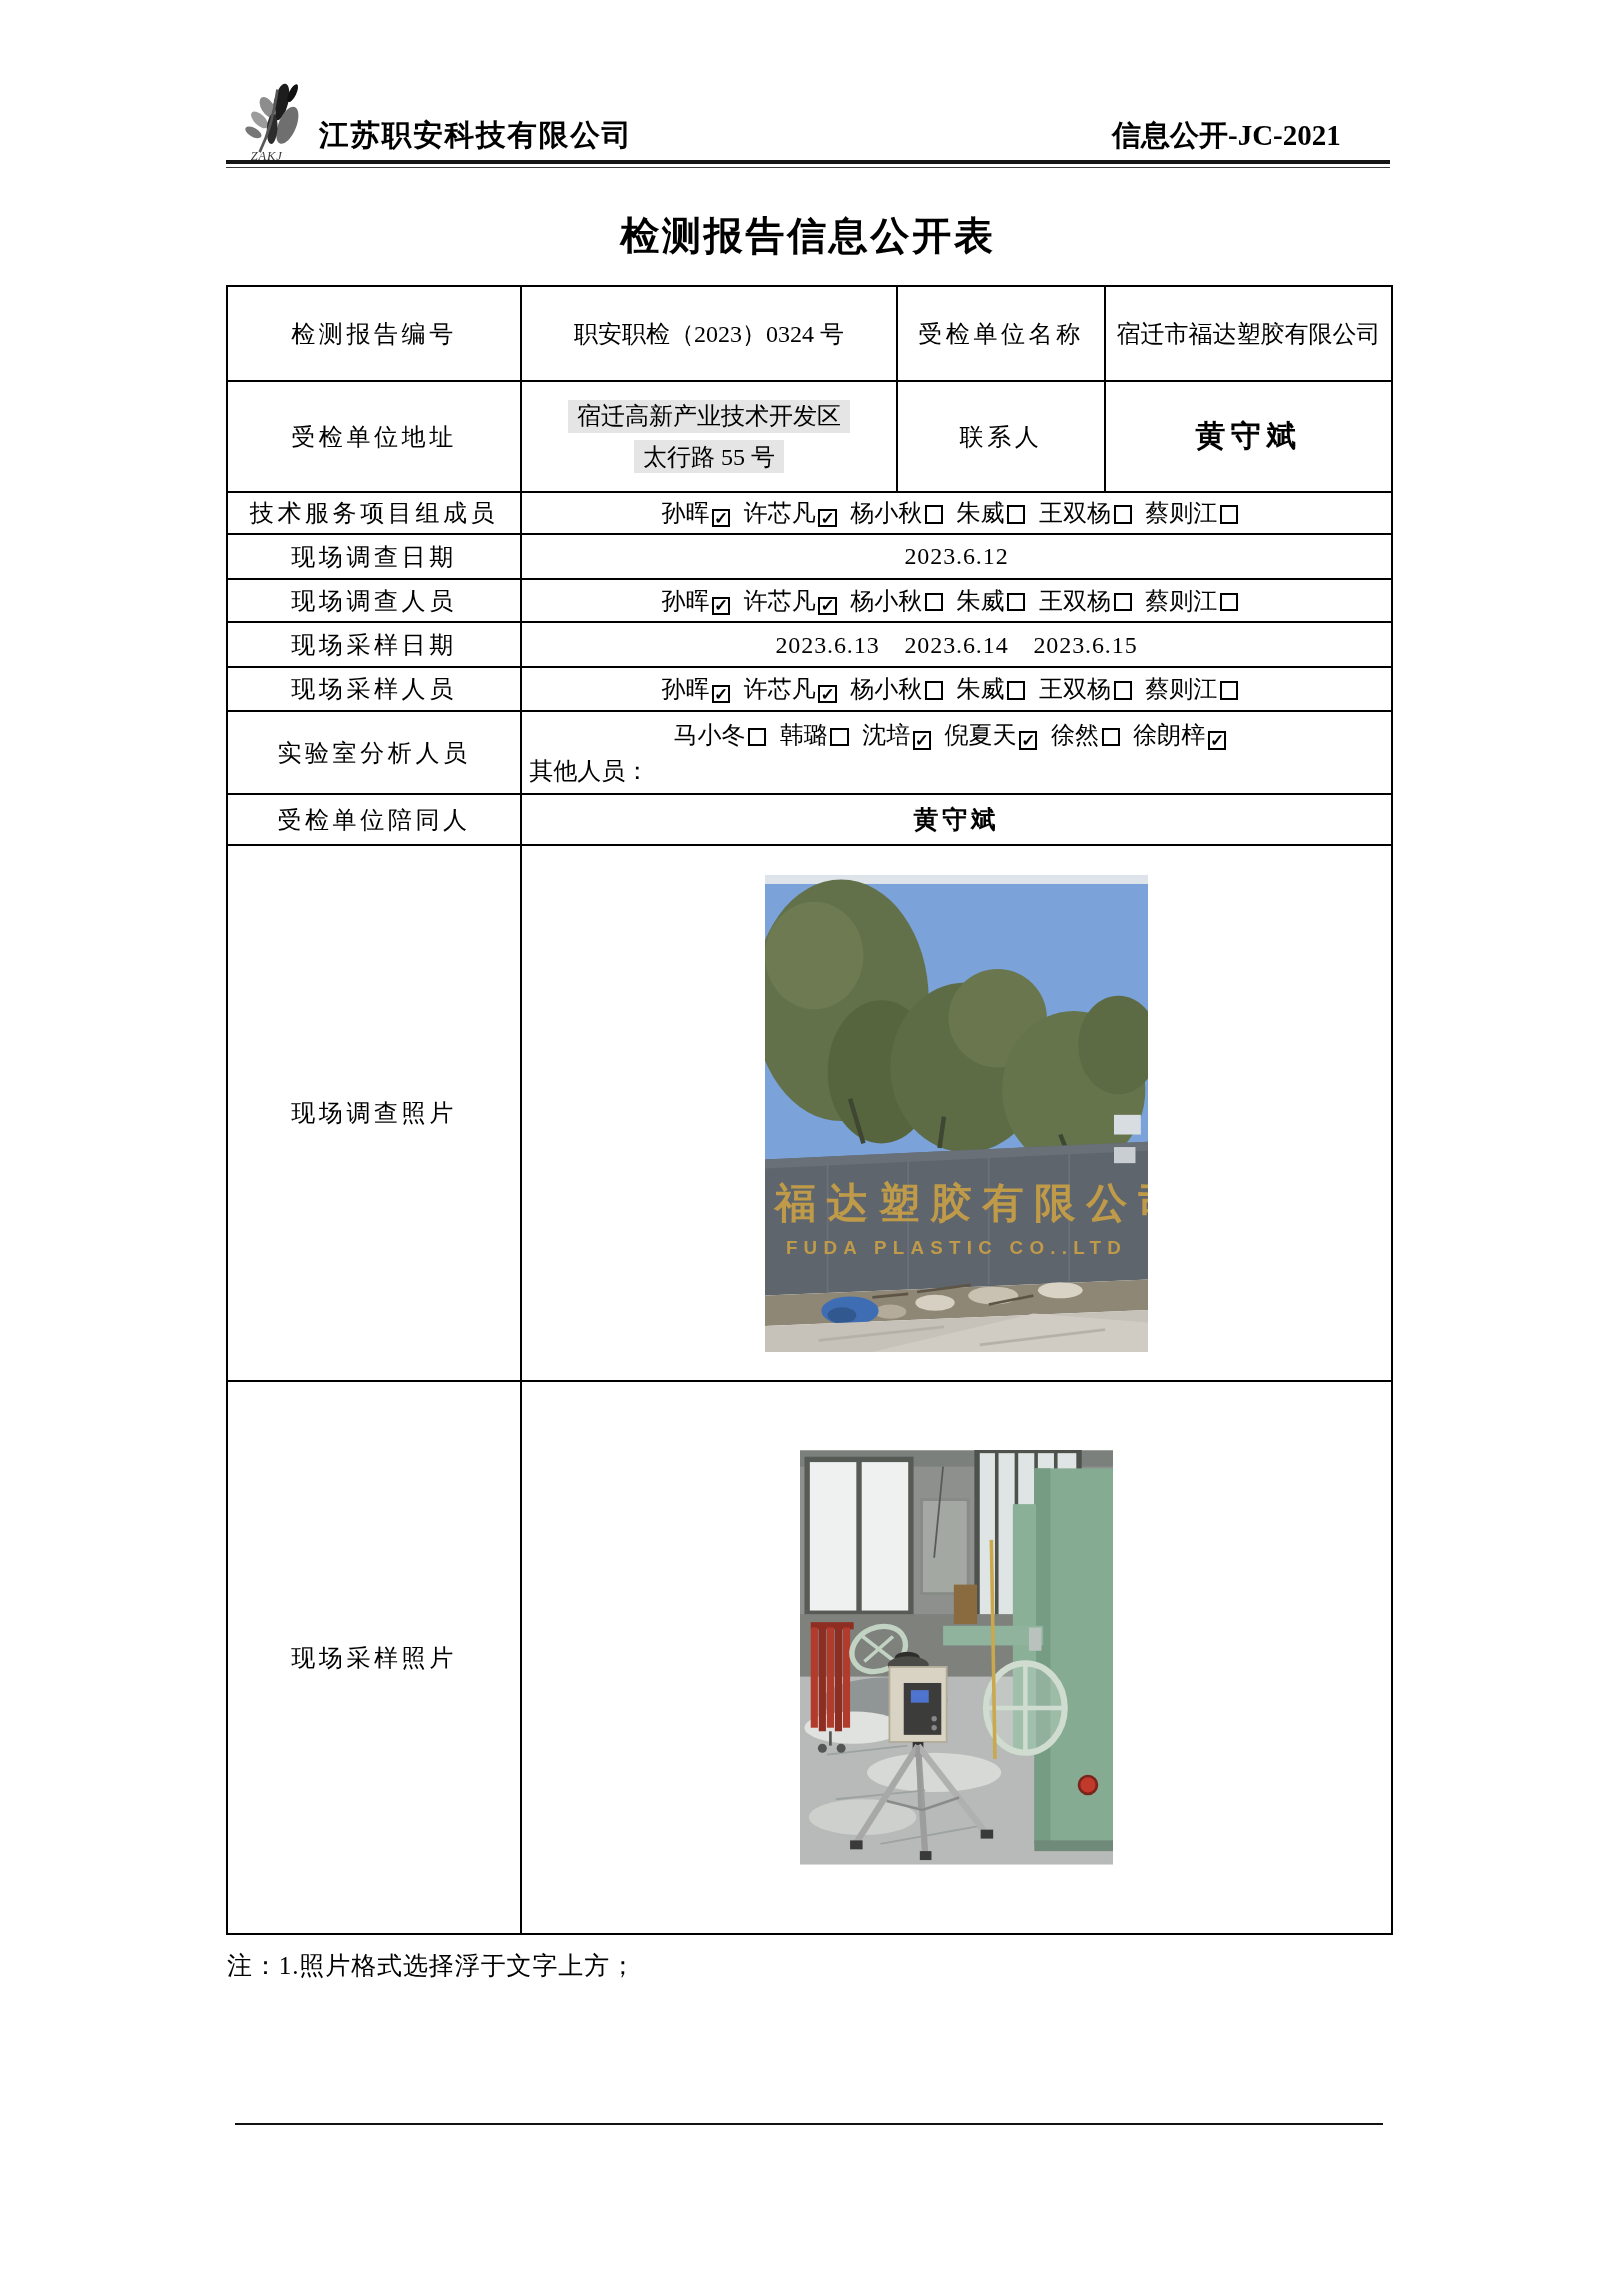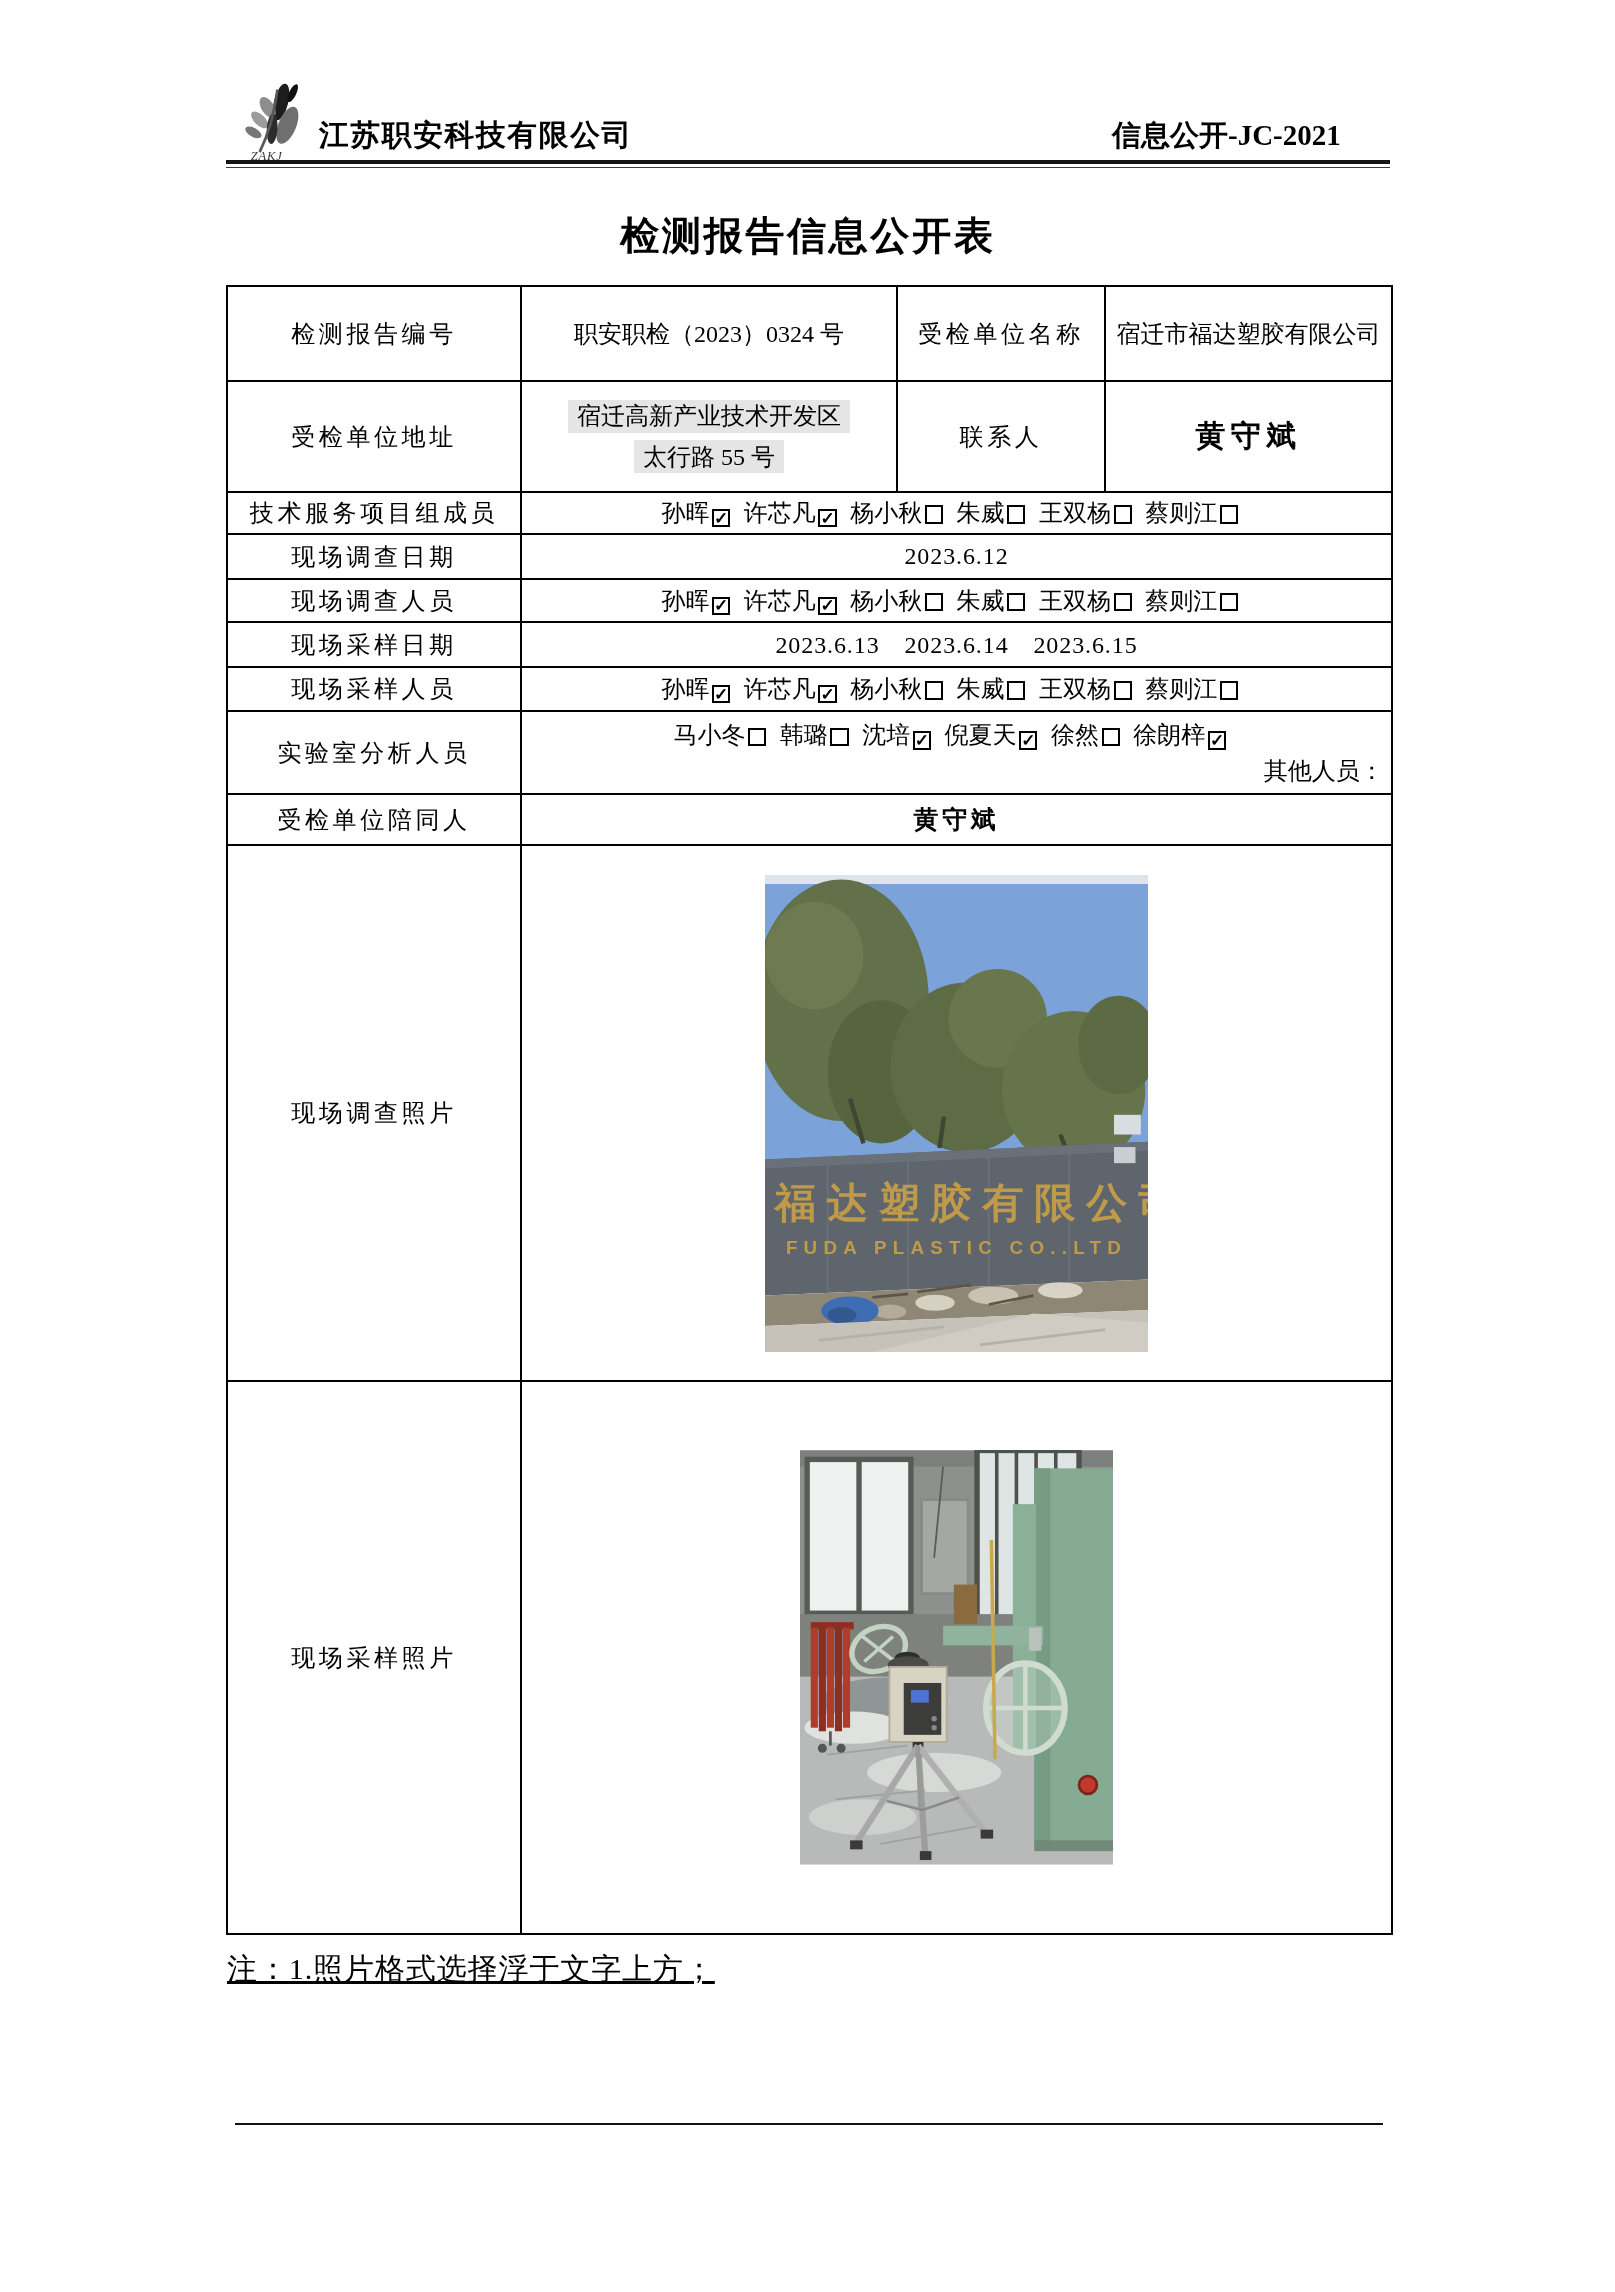--- a/index.html
+++ b/index.html
@@ -24,27 +24,27 @@
   tr.r9{height:51px}tr.r10{height:536px}tr.r11{height:553px}
   td.members-cell{text-align:left;padding-left:16px;}
   .member{display:inline-block;margin-right:13.4px;white-space:nowrap;}
   .cb{display:inline-flex;align-items:center;justify-content:center;width:14.3px;height:14.3px;
       border:2.7px solid #000;margin-left:2.7px;vertical-align:-2.7px;font-size:17px;font-weight:bold;line-height:1;}
   .addr-line{margin:6.3px 0;}
   .hl{background:#e5e5e5;padding:0.9px 9px;display:inline-block;}
   .contact-name{font-size:30px;font-weight:bold;letter-spacing:5.4px;}
   .escort-name{font-size:25px;font-weight:bold;letter-spacing:3.6px;}
   .lab-line{margin-top:1.8px;}
-  .other-line{margin-top:4px;text-align:right;}
+  .other-line{margin-top:4px;text-align:left;}
   .dates{letter-spacing:0.9px;border-radius:7px;}
   
   td.photo-cell{padding:0;}
   .photo{display:inline-block;vertical-align:middle;line-height:0;}
   
-  .note{position:absolute;left:227px;top:1949px;font-size:30px;letter-spacing:0.9px;text-decoration:underline;}
+  .note{position:absolute;left:227px;top:1949px;font-size:25px;letter-spacing:0.9px;}
   .footer-rule{position:absolute;left:235px;top:2123px;width:1148px;border-top:2.7px solid #111;}
   .footer-text{position:absolute;left:226px;top:2136px;width:1164px;text-align:center;font-size:23px;letter-spacing:5.4px;}
 </style>
 </head>
 <body>
 
 <div class="page">
 
   <div class="logo">
     <svg width="75" height="88" viewBox="0 0 84 98">

